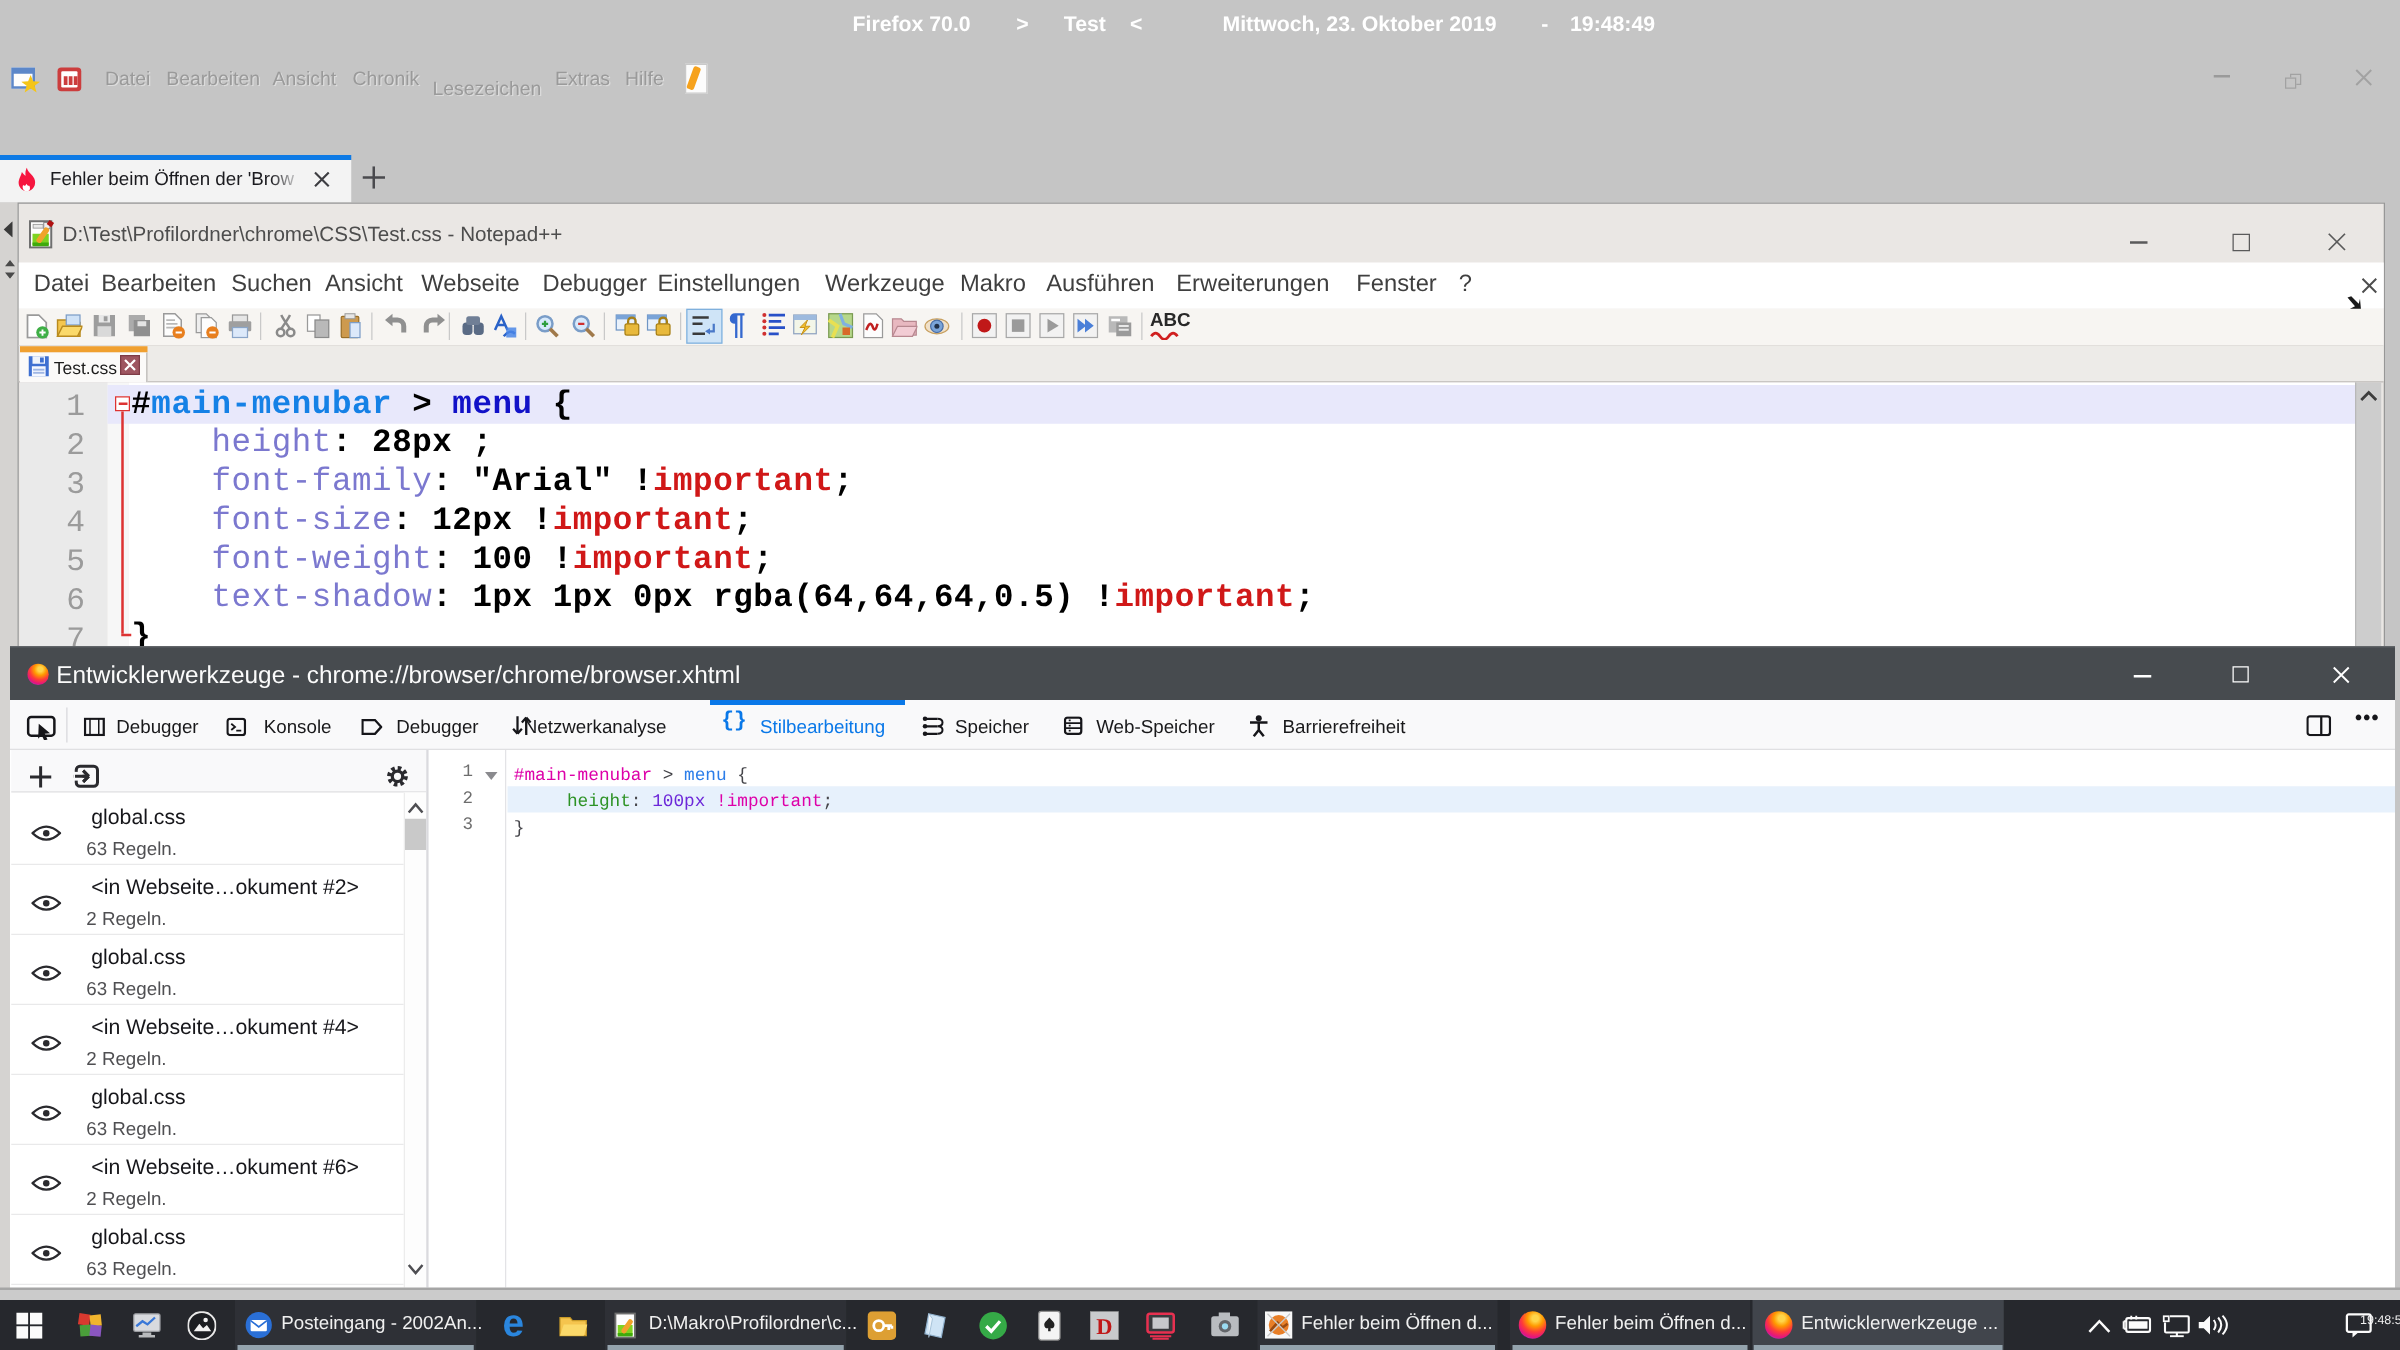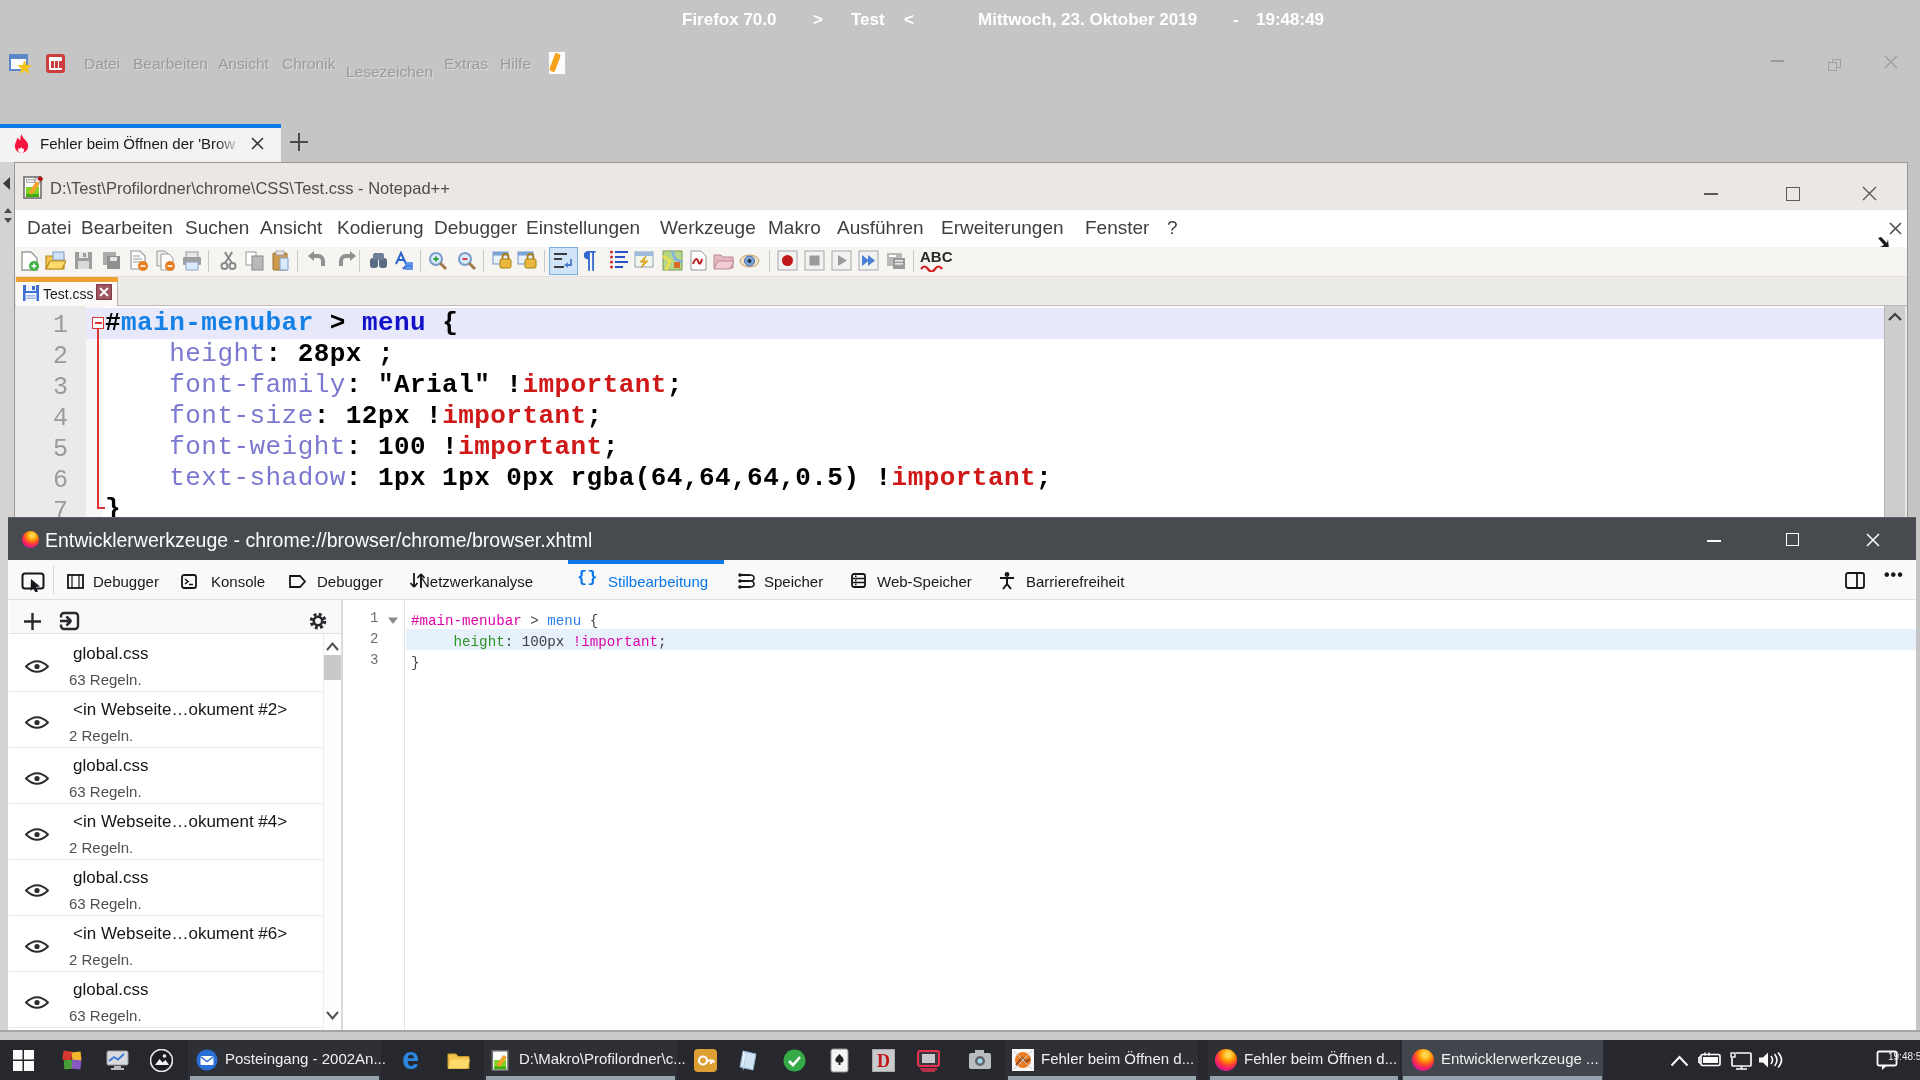--- a/index.html
+++ b/index.html
@@ -6,21 +6,21 @@
 .a{position:absolute}
 .ttl{color:#fff;font-weight:bold;font-size:17px;white-space:nowrap}
 .fmenu{color:#9a9a9a;font-size:15.5px;text-shadow:1px 1px 0 #dcdcdc;white-space:nowrap}
 pre{font-family:"Liberation Mono",monospace}
 .npl{font-size:26px;line-height:31px;font-weight:bold;color:#000;white-space:pre;letter-spacing:0.45px}
 .prop{color:#7b78cf;font-weight:normal}
 .imp{color:#d01818}
 .lno{font-family:"Liberation Mono",monospace;font-size:25px;color:#9b9b9b;text-align:right;width:52px}
 .dno{font-family:"Liberation Mono",monospace;font-size:14px;color:#6d6d6d}
 .dcode{font-size:14.2px;line-height:21px;color:#45454a;white-space:pre}
-.mg{color:#dd00a9}.bl{color:#2b7de9}.gr{color:#2d9225}.nb{color:#404040}
+.mg{color:#dd00a9}.bl{color:#2b7de9}.gr{color:#2d9225}.nb{color:#6d28d9}
 .dtab{font-size:15px;color:#18181a;white-space:nowrap}
 .lname{font-size:17px;color:#16161a;white-space:nowrap}
 .lsub{font-size:15px;color:#4f4f52;white-space:nowrap}
 .nm{top:217px;font-size:19px;color:#3f3f3f;white-space:nowrap}
 .tbtxt{font-size:15px;color:#f0f0f0;white-space:nowrap}
 .sep{width:1px;background:#c9c9c9;top:250px;height:22px;position:absolute}
 .ti{position:absolute;top:250px;width:21px;height:21px}
 svg{display:block}
 </style></head>
 <body>
@@ -101,21 +101,21 @@
 <div class="a" style="left:1786px;top:187px;width:14px;height:14px;border:1.4px solid #5a5a5a"></div>
 <svg class="a" style="left:1862px;top:186px" width="15" height="15">
     <path d="M1 1 L14 14 M14 1 L1 14" stroke="#5a5a5a" stroke-width="1.4"></path>
   </svg>
 
 <div class="a" style="left:15px;top:210px;width:1892px;height:37px;background:#ffffff"></div>
 <div class="a nm" style="left:27px">Datei</div>
 <div class="a nm" style="left:81px">Bearbeiten</div>
 <div class="a nm" style="left:185px">Suchen</div>
 <div class="a nm" style="left:260px">Ansicht</div>
-<div class="a nm" style="left:337px">Kodierung</div>
+<div class="a nm" style="left:337px">Webseite</div>
 <div class="a nm" style="left:434px">Debugger</div>
 <div class="a nm" style="left:526px">Einstellungen</div>
 <div class="a nm" style="left:660px">Werkzeuge</div>
 <div class="a nm" style="left:768px">Makro</div>
 <div class="a nm" style="left:837px">Ausführen</div>
 <div class="a nm" style="left:941px">Erweiterungen</div>
 <div class="a nm" style="left:1085px">Fenster</div>
 <div class="a nm" style="left:1167px">?</div>
 <svg class="a" style="left:1889px;top:222px" width="13" height="13">
     <path d="M1 1 L12 12 M12 1 L1 12" stroke="#4e4e4e" stroke-width="1.6"></path>

